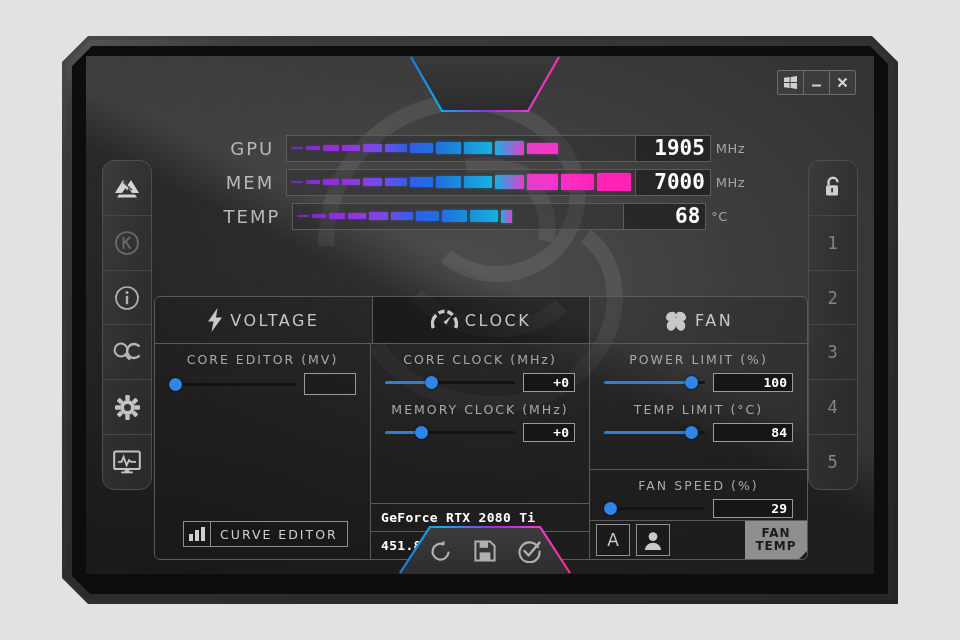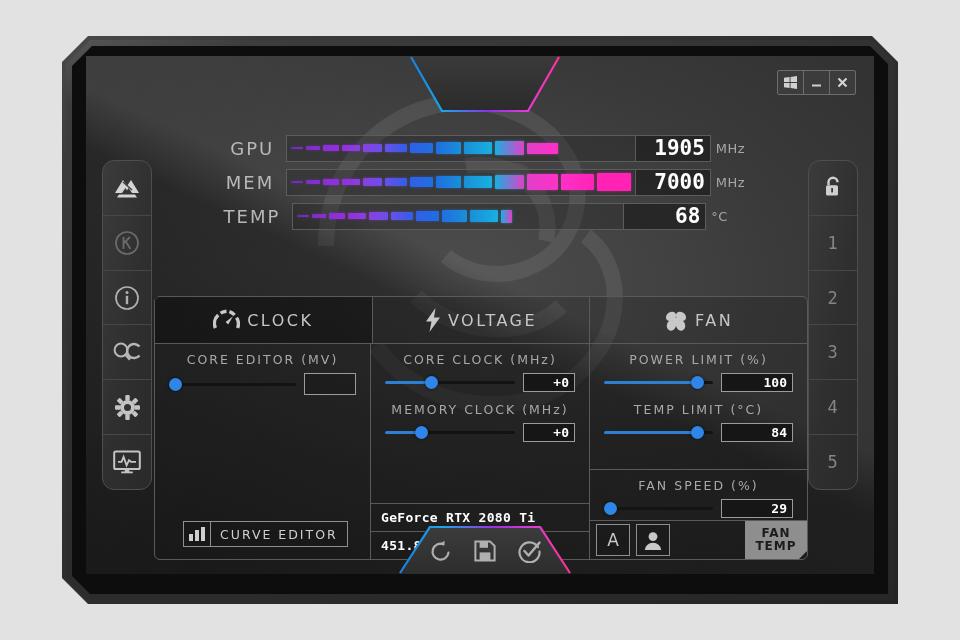--- a/index.html
+++ b/index.html
@@ -152,21 +152,21 @@
     position:absolute;width:13px;height:13px;border-radius:50%;
     background:#2f86e8;box-shadow:0 0 3px rgba(0,0,0,.7);
   }
   .sbox{
     width:52px;height:19px;border:1px solid #9b9b9b;
     background:#161616;color:#fff;font-size:13px;font-weight:bold;
     display:flex;align-items:center;justify-content:flex-end;padding-right:5px;
     box-sizing:border-box;font-family:"DejaVu Sans Mono",monospace;
   }
   .sbox.empty{background:rgba(20,20,20,.35);}
-  .sbox.wide{width:72px;}
+  .sbox.wide{width:80px;}
 
   
   .volt-box{
     width:52px;height:22px;border:1px solid #9b9b9b;background:rgba(20,20,20,.25);
   }
   .curve-btn{
     position:absolute;left:28px;bottom:12px;
     display:flex;align-items:stretch;border:1px solid #8f8f8f;
     background:rgba(20,20,20,.25);height:24px;
   }
@@ -434,37 +434,37 @@
           </div>
         <div class="mval">68</div>
         <div class="munit">°C</div>
       </div>
 
     </div>
 
     <div class="panel">
 
       <div class="tabs">
+        <div class="tab">
+          <svg width="16" height="24" viewBox="0 0 16 24">
+            <path d="M10.5 0 L1 13.5 H6.5 L4.5 24 L15 9.5 H9 Z" fill="#c8c8c8"></path>
+          </svg>
+          <span>VOLTAGE</span>
+        </div>
         <div class="tab active">
           <svg width="27" height="22" viewBox="0 0 27 22">
             <g fill="none" stroke="#c8c8c8" stroke-width="3.4" stroke-linecap="butt">
               <path d="M2.4 19 A11.6 11.6 0 0 1 5.2 6"></path>
               <path d="M7.6 4.2 A11.6 11.6 0 0 1 13.5 2.2"></path>
               <path d="M16.4 2.6 A11.6 11.6 0 0 1 21.6 6"></path>
               <path d="M23.6 8.6 A11.6 11.6 0 0 1 24.6 19"></path>
             </g>
             <path d="M20 7.2 L12.6 13 L15.2 15.4 Z" fill="#c8c8c8"></path>
           </svg>
           <span>CLOCK</span>
-        </div>
-        <div class="tab">
-          <svg width="16" height="24" viewBox="0 0 16 24">
-            <path d="M10.5 0 L1 13.5 H6.5 L4.5 24 L15 9.5 H9 Z" fill="#c8c8c8"></path>
-          </svg>
-          <span>VOLTAGE</span>
         </div>
         <div class="tab">
           <svg width="24" height="23" viewBox="0 0 24 23">
             <g fill="#c8c8c8">
               <ellipse cx="7" cy="7.4" rx="5.4" ry="4.2" transform="rotate(-32 7 7.4)"></ellipse>
               <ellipse cx="17" cy="7.4" rx="5.4" ry="4.2" transform="rotate(32 17 7.4)"></ellipse>
               <ellipse cx="7.4" cy="16.4" rx="4.6" ry="5.4" transform="rotate(18 7.4 16.4)"></ellipse>
               <ellipse cx="16.6" cy="16.4" rx="4.6" ry="5.4" transform="rotate(-18 16.6 16.4)"></ellipse>
               <circle cx="12" cy="11.8" r="3.2"></circle>
             </g>

